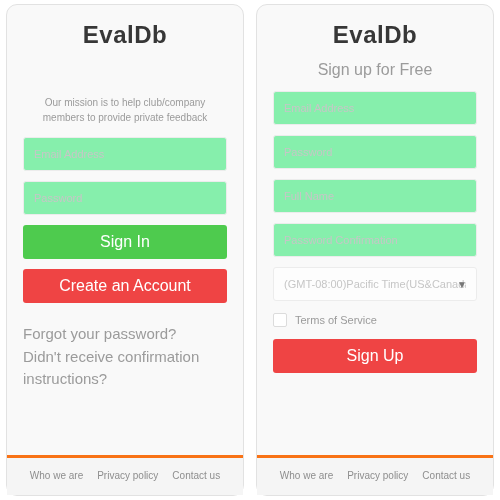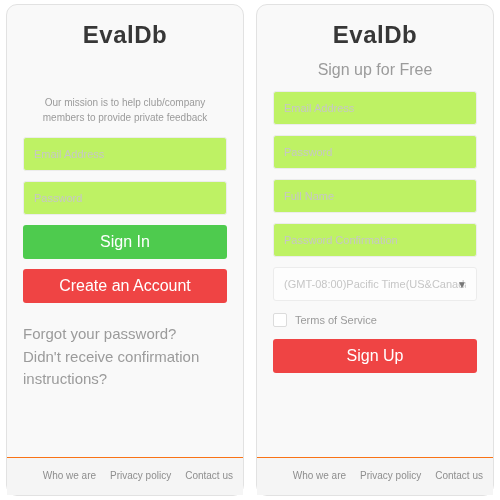--- a/index.html
+++ b/index.html
@@ -49,21 +49,21 @@
     padding: 0 16px;
     display: flex;
     flex-direction: column;
     gap: 10px;
     flex: 1;
   }
   .input {
     width: 100%;
     height: 34px;
     border: 1px solid #ececec;
-    background: #bef264;
+    background: #86efac;
     border-radius: 3px;
     padding: 0 10px;
     font-size: 11px;
     color: #555;
   }
   .input::placeholder { color: #c6c6c6; }
   .select-wrap {
     position: relative;
     width: 100%;
   }
@@ -116,25 +116,25 @@
   .btn-green { background: #4ecb4e; }
   .btn-blue  { background: #ef4444; }
   .links {
     padding: 10px 16px 14px;
     font-size: 15px;
     color: #9b9b9b;
     line-height: 1.5;
   }
   .links div { cursor: pointer; }
   .footer {
-    border-top: 1px solid #f97316;
+    border-top: 3px solid #f97316;
     padding: 12px 10px 14px;
     display: flex;
     gap: 14px;
-    justify-content: flex-end;
+    justify-content: center;
     font-size: 10px;
     color: #8e8e8e;
     background: #f5f5f5;
   }
   .footer span { cursor: pointer; }
   .spacer { flex: 1; }
 </style>
 </head>
 <body>
 

